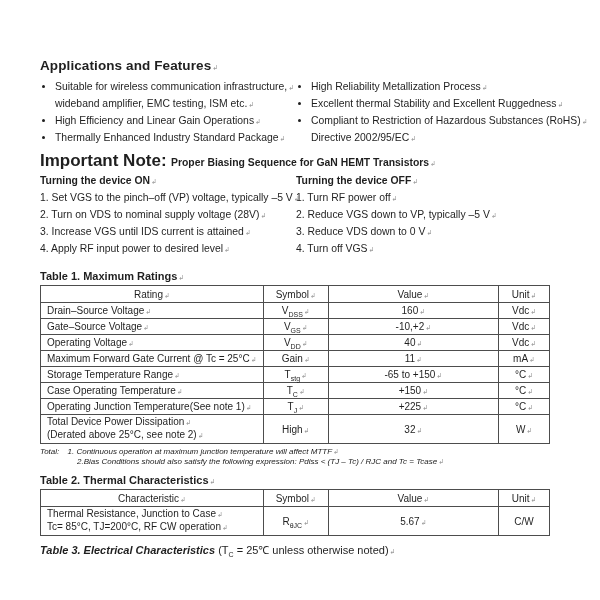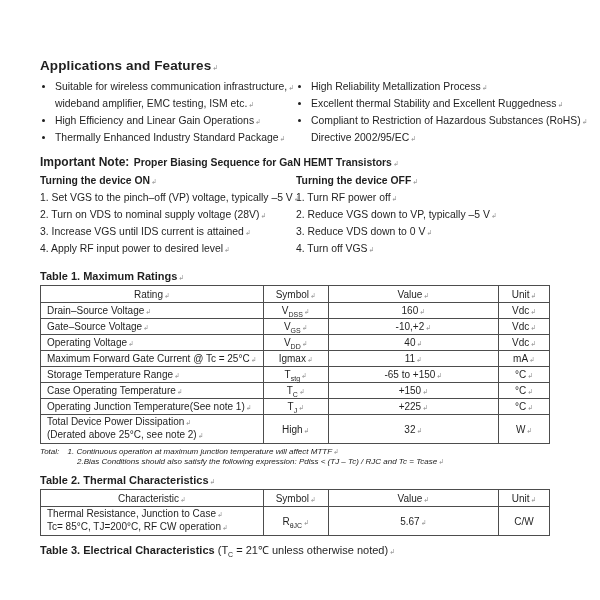--- a/index.html
+++ b/index.html
@@ -17,21 +17,21 @@
   
   .cols { display:flex; }
   .col-l { width:256px; flex:0 0 256px; }
   .col-r { flex:1; }
   ul.feat { margin:0; padding:0 0 0 15px; list-style:disc; font-size:10.4px; }
   ul.feat li { margin:0; }
   .line { line-height:16px; white-space:nowrap; }
 
   
   .imp { margin-top:5px; line-height:17px; white-space:nowrap; }
-  .imp-label { font-size:12px; font-weight:bold; }
+  .imp-label { font-size:17px; font-weight:bold; }
   .imp-text { font-size:10.4px; font-weight:bold; }
 
   
   .onoff { display:flex; margin-top:1px; font-size:10.4px; }
   .proc-title { font-weight:bold; line-height:16px; white-space:nowrap; }
 
   
   .t1-wrap { margin-top:12px; }
   .t2-wrap { margin-top:7px; }
   table { border-collapse:collapse; table-layout:fixed; width:510px; margin-top:3px; }
@@ -47,21 +47,21 @@
   td .cell-line { line-height:12px; }
   sub { font-size:7px; line-height:0; }
 
   
   .note { margin-top:3px; font-size:8px; font-style:italic; line-height:10px; color:#222; }
   .note .n1 { margin-left:6px; }
   .note .n2 { margin-left:37px; }
 
   
   .t3-title { margin-top:6px; font-size:11px; white-space:nowrap; }
-  .t3-bold { font-weight:bold; }
+  .t3-bold { font-weight:bold;font-style:italic; }
 
   
   .crm { font-size:7px; color:#9a9a9a; margin-left:1px; font-style:normal; font-weight:normal; }
 </style>
 </head>
 <body>
 
 <div class="page">
 
   <div class="h1">Applications and Features<span class="crm">↲</span></div>
@@ -148,21 +148,21 @@
         <td>Vdc<span class="crm">↲</span></td>
       </tr>
       <tr>
         <td class="left">Operating Voltage<span class="crm">↲</span></td>
         <td><span>V</span><sub>DD</sub><span><span class="crm">↲</span></span></td>
         <td>40<span class="crm">↲</span></td>
         <td>Vdc<span class="crm">↲</span></td>
       </tr>
       <tr>
         <td class="left">Maximum Forward Gate Current @ Tc = 25°C<span class="crm">↲</span></td>
-        <td><span>Igmax</span><sub></sub><span><span class="crm">↲</span></span></td>
+        <td><span>Gain</span><sub></sub><span><span class="crm">↲</span></span></td>
         <td>11<span class="crm">↲</span></td>
         <td>mA<span class="crm">↲</span></td>
       </tr>
       <tr>
         <td class="left">Storage Temperature Range<span class="crm">↲</span></td>
         <td><span>T</span><sub>stg</sub><span><span class="crm">↲</span></span></td>
         <td>-65 to +150<span class="crm">↲</span></td>
         <td>°C<span class="crm">↲</span></td>
       </tr>
       <tr>
@@ -220,16 +220,16 @@
         </td>
         <td><span>R</span><sub>θJC</sub><span><span class="crm">↲</span></span></td>
         <td>5.67<span class="crm">↲</span></td>
         <td>C/W</td>
       </tr>
     </tbody>
       </table>
   </div>
 
   <div class="t3-title">
-    <span class="t3-bold">Table 3. Electrical Characteristics </span><span>(T</span><sub>C</sub><span> = 21℃  unless otherwise noted)</span><span><span class="crm">↲</span></span>
+    <span class="t3-bold">Table 3. Electrical Characteristics </span><span>(T</span><sub>C</sub><span> = 25℃  unless otherwise noted)</span><span><span class="crm">↲</span></span>
   </div>
 
 </div>
 
 </body></html>

